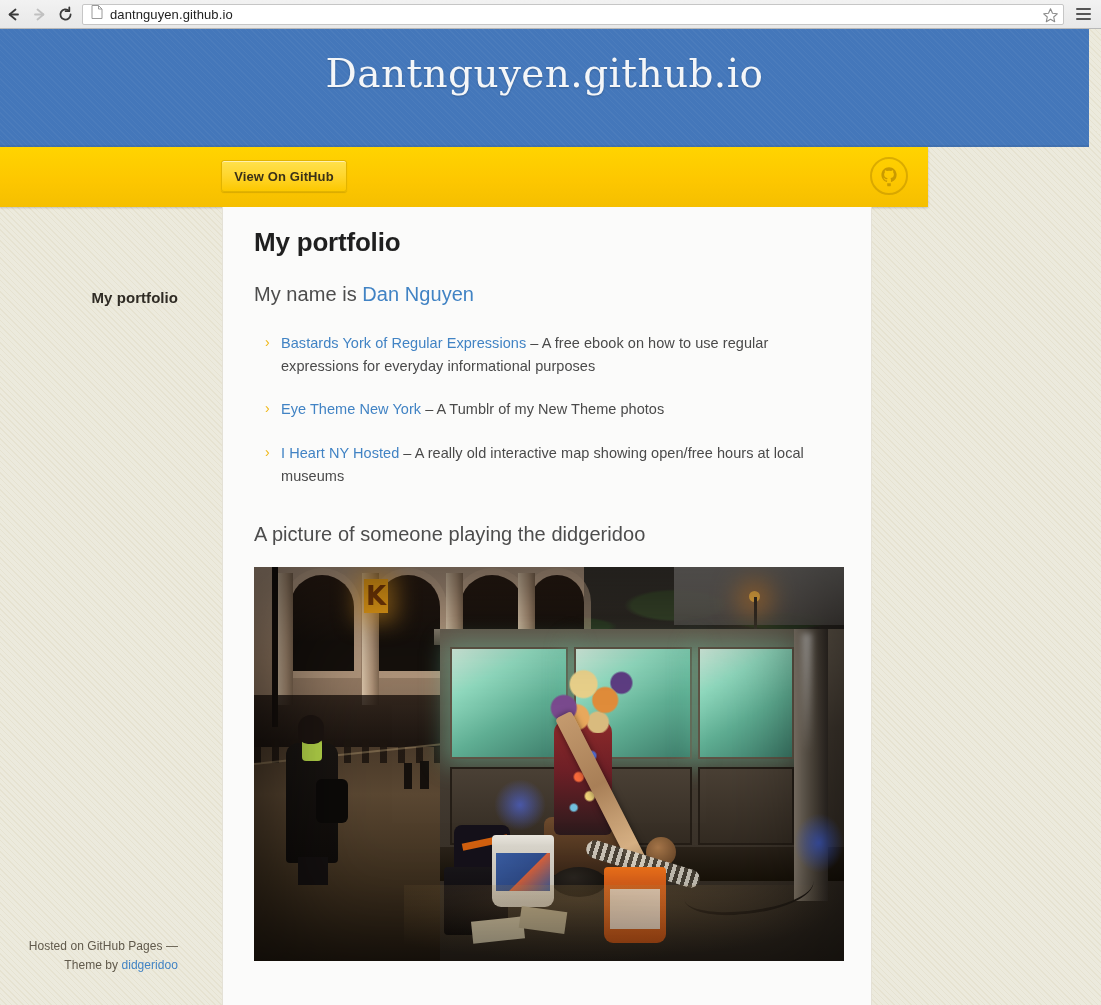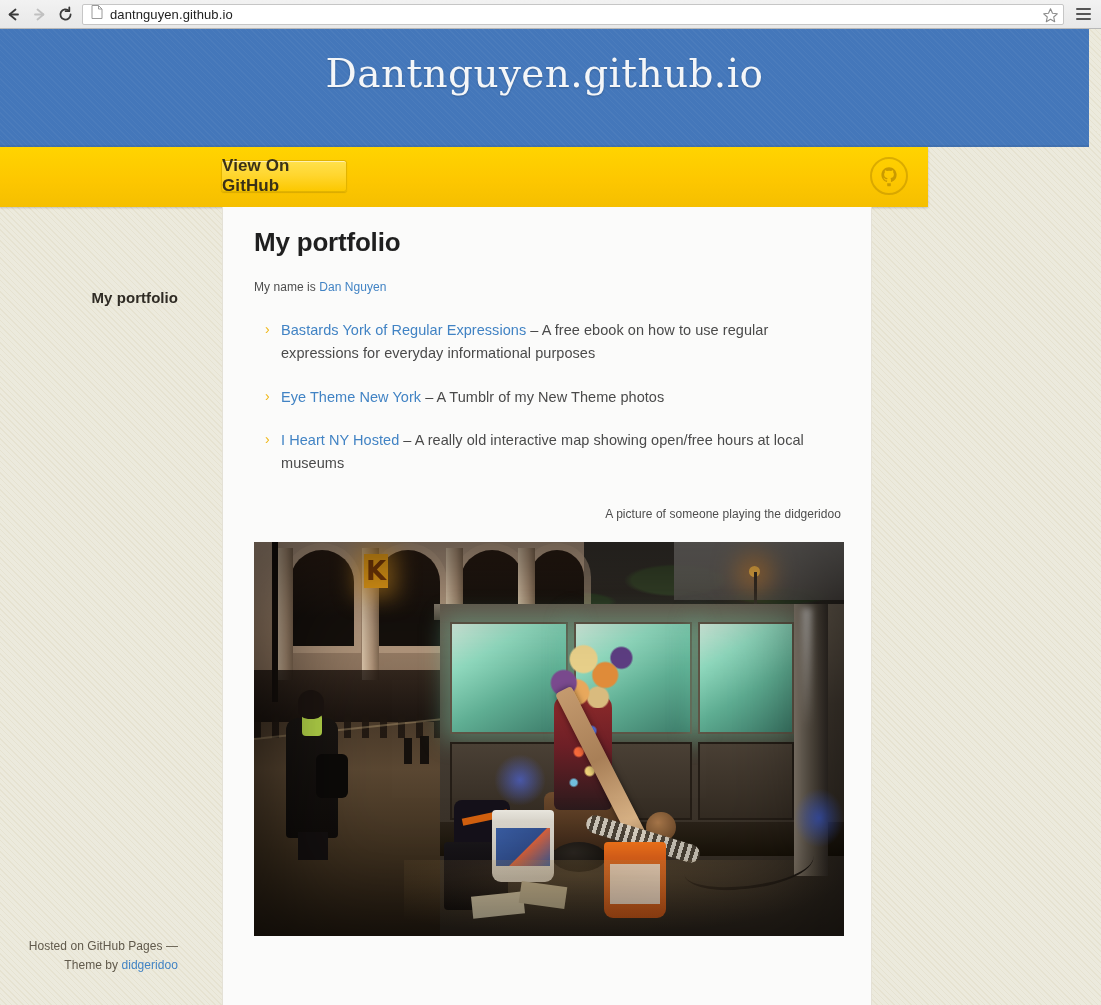--- a/index.html
+++ b/index.html
@@ -153,21 +153,21 @@
     top: 13px;
     width: 126px;
     height: 32px;
     background: linear-gradient(to bottom, #ffe14d 0%, #ffd62e 48%, #fcc800 100%);
     border: 1px solid #e2b400;
     border-radius: 3px;
     box-shadow: 0 1px 1px rgba(0,0,0,0.13), inset 0 1px 0 rgba(255,255,255,0.55);
     display: flex;
     align-items: center;
     justify-content: center;
-    font-size: 17px;
+    font-size: 13px;
     font-weight: bold;
     color: #3a3118;
     letter-spacing: 0.1px;
     box-sizing: border-box;
     cursor: pointer;
   }
   .octocat {
     position: absolute;
     right: 20px;
     top: 10px;
@@ -236,21 +236,21 @@
   .content h3 {
     margin: 0 0 0 0;
     font-size: 26px;
     font-weight: bold;
     color: #1f1f1f;
     letter-spacing: -0.2px;
     line-height: 1.2;
   }
   .content p {
     margin: 20px 0 0 0;
-    font-size: 12px;
+    font-size: 20px;
     line-height: 1.6;
     color: #4d4d4d;
     letter-spacing: 0.05px;
   }
   .content a { color: #4183c4; text-decoration: none; }
   ul.links {
     list-style: none;
     margin: 22px 0 0 0;
     padding: 0 0 0 27px;
   }
@@ -264,21 +264,21 @@
   }
   ul.links li:last-child { margin-bottom: 0; }
   ul.links li .chev {
     position: absolute;
     left: -16px;
     top: 0;
     color: #f0b816;
     font-size: 14px;
     line-height: 1.56;
   }
-  .caption-p { margin-top: 31px !important; text-align: right; }
+  .caption-p { margin-top: 31px !important; }
   .video-p { margin-top: 28px !important; }
 
   
   .photo {
     position: relative;
     width: 590px;
     height: 394px;
     margin-top: 17px;
     overflow: hidden;
     background: #100d0c;

